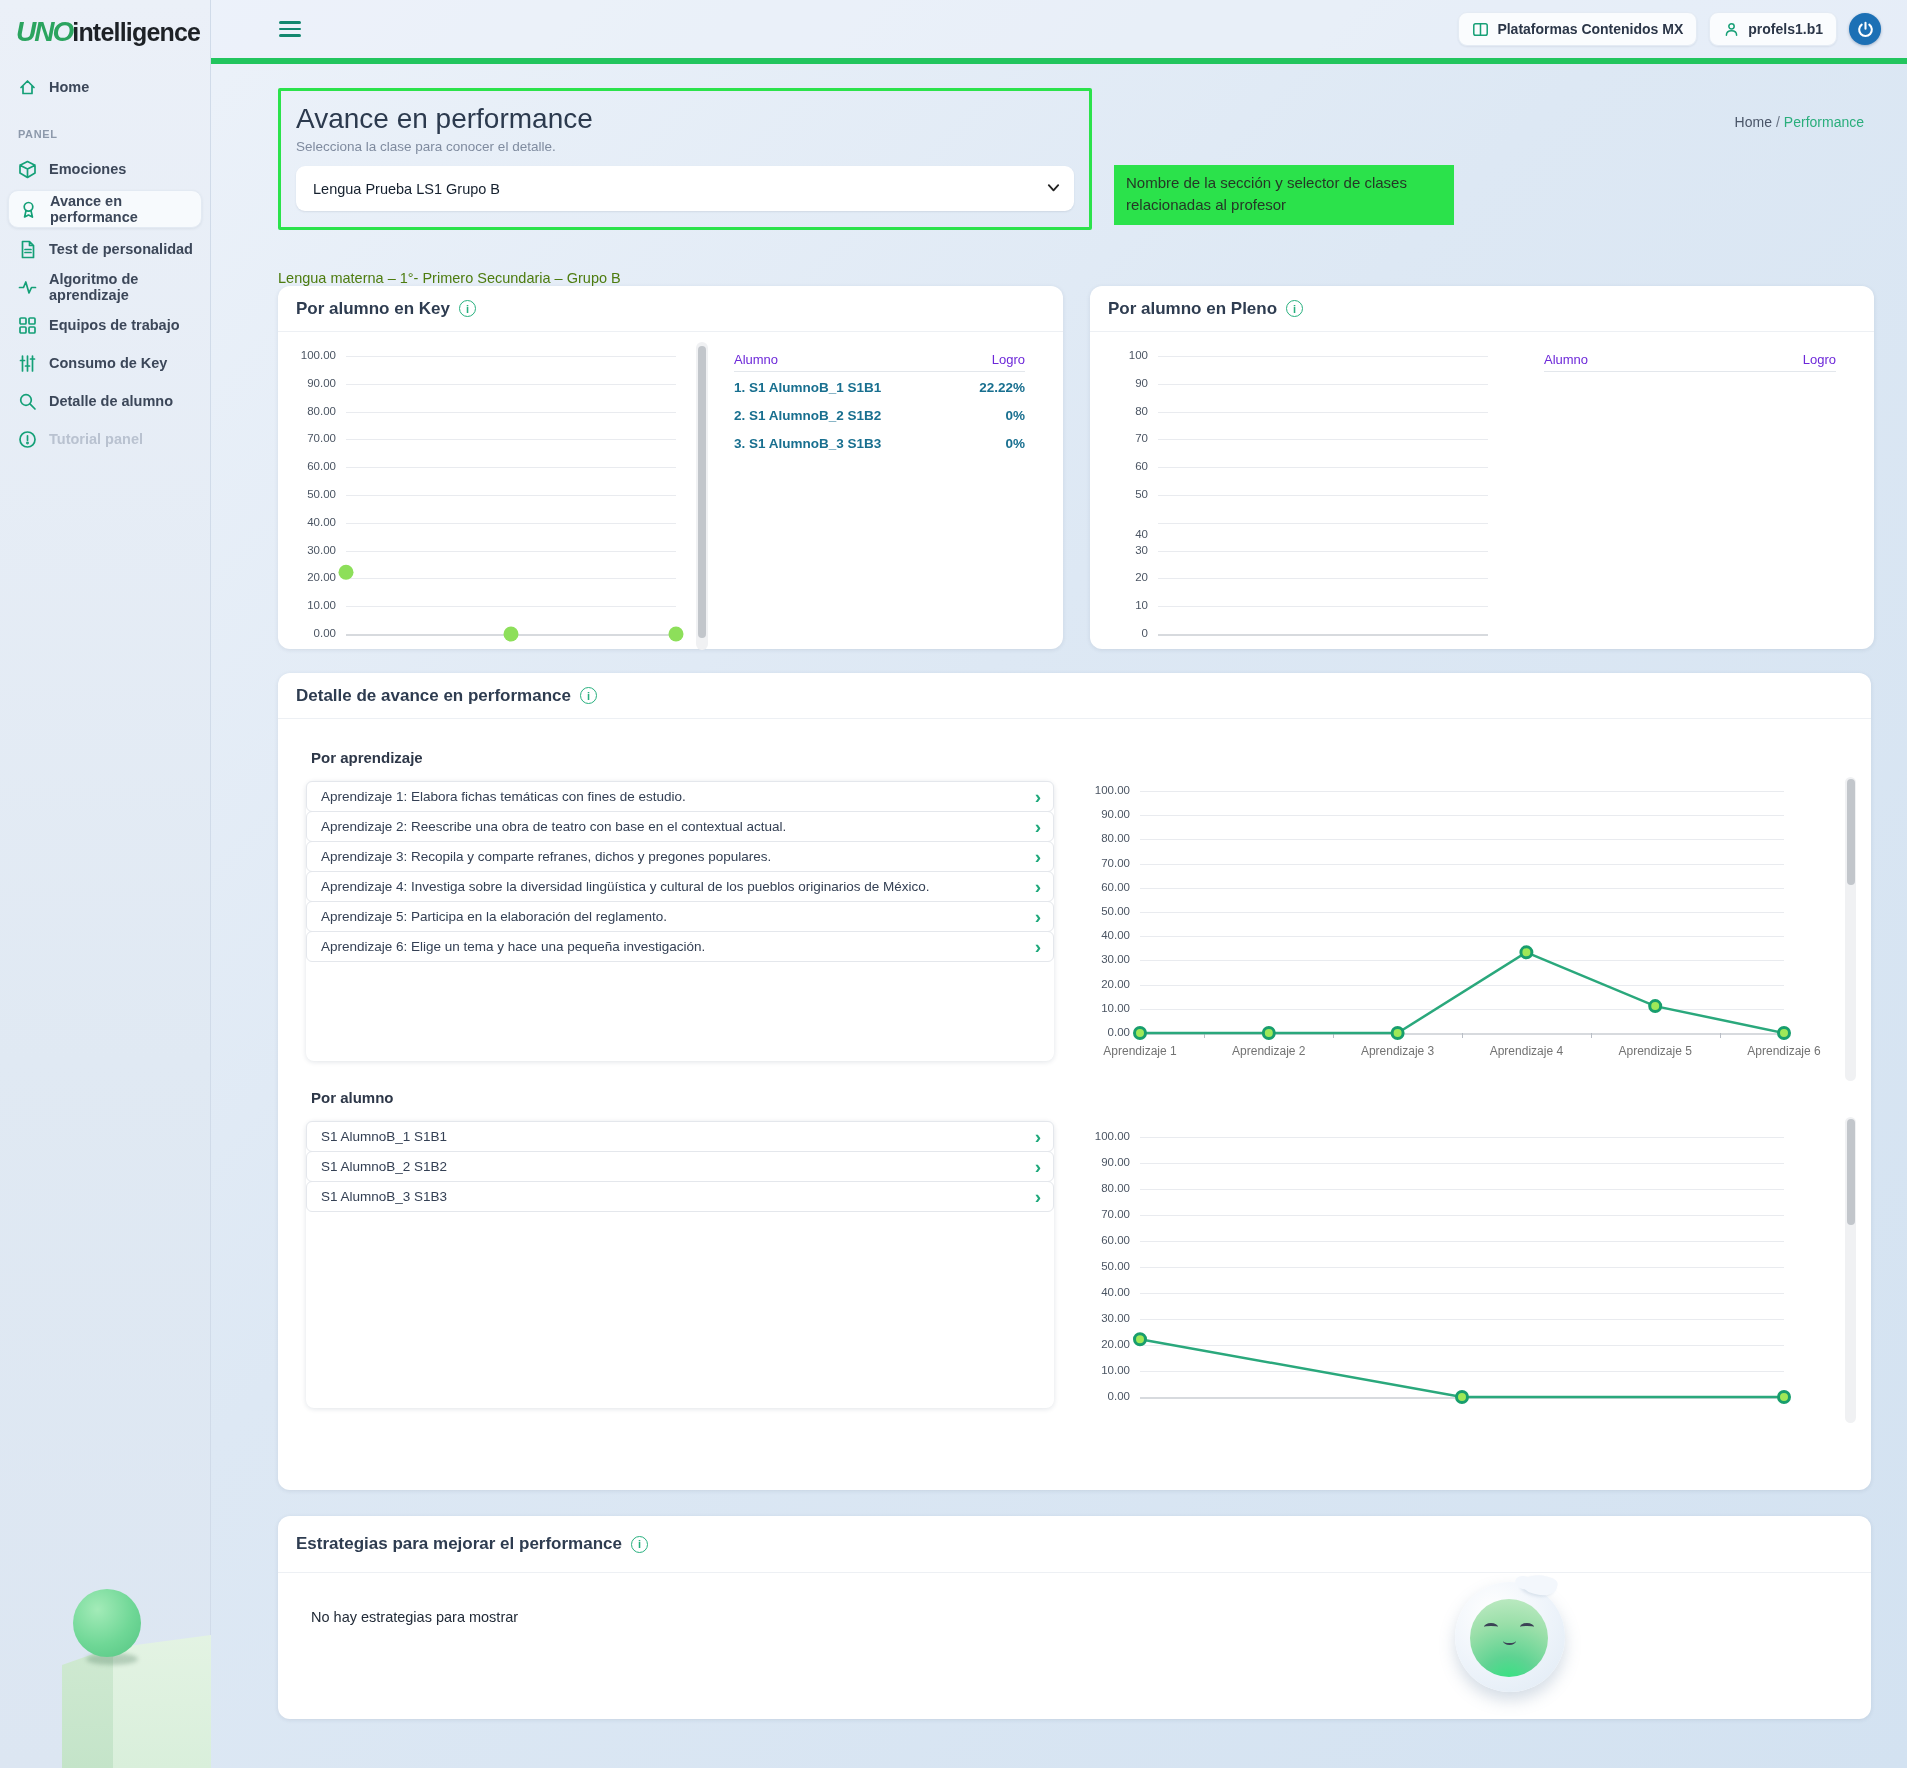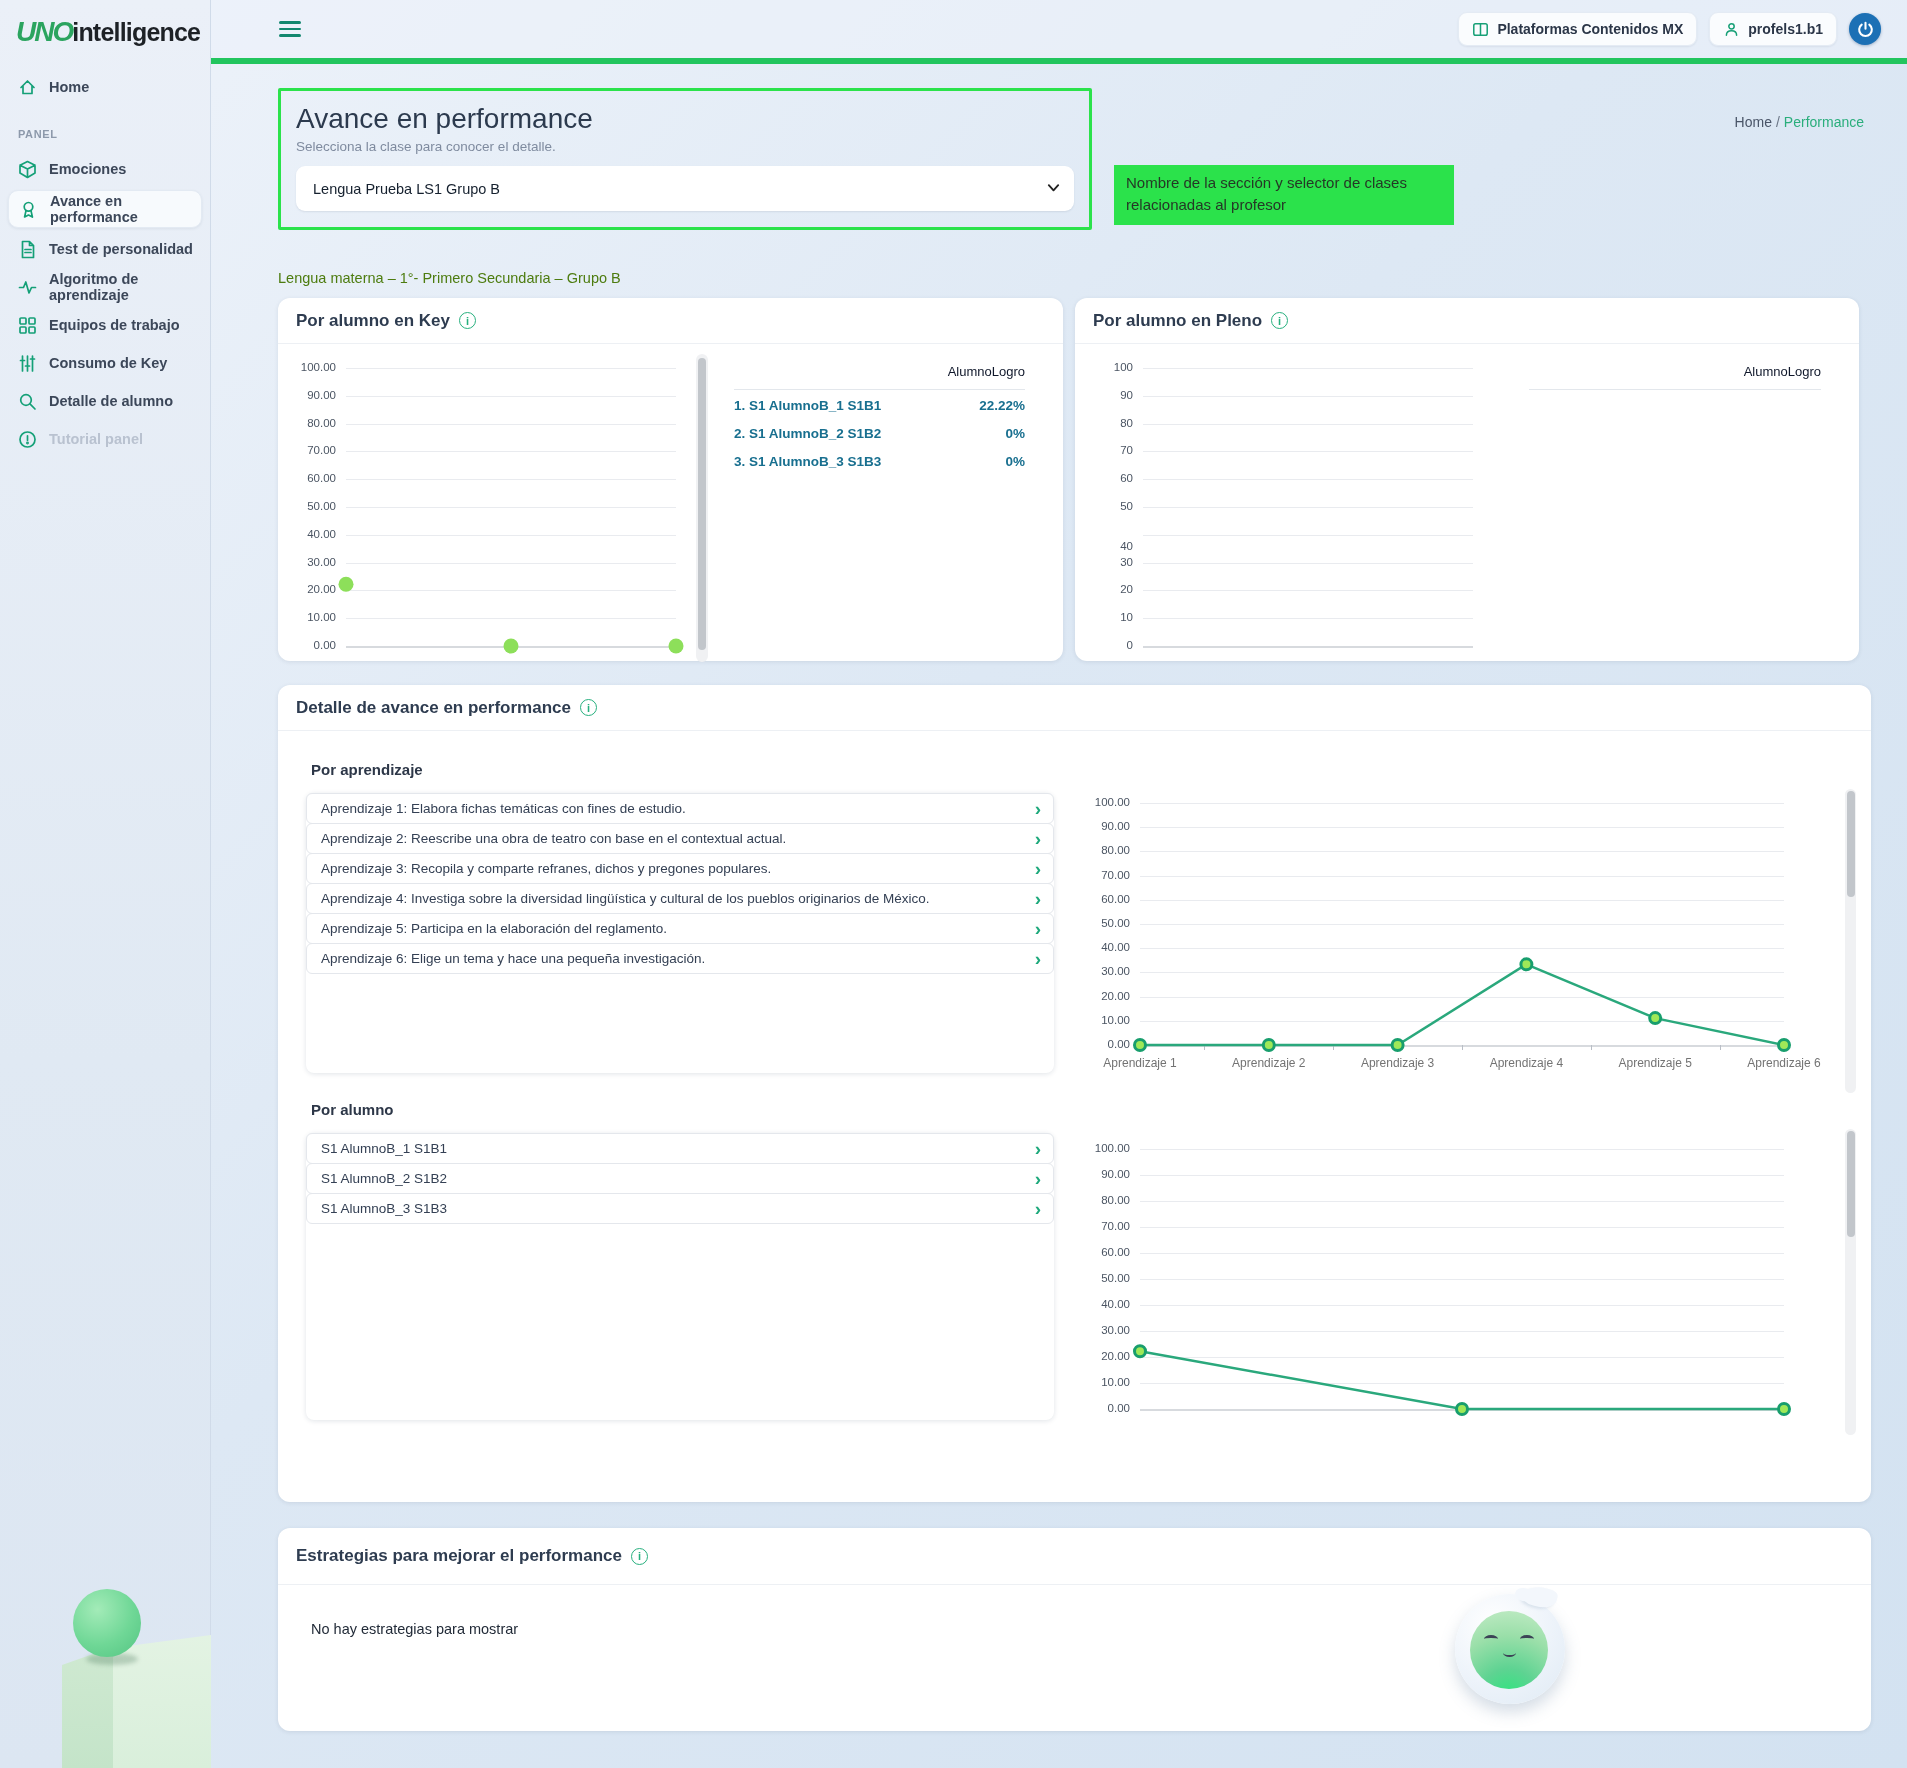--- a/index.html
+++ b/index.html
@@ -53,38 +53,38 @@
   .breadcrumb .sep{color:#6b7686;margin:0 4px}
   .breadcrumb .current{color:#2aae7c}
 
   .context-line{margin-top:26px;font-size:14.5px;color:#4d7c0f}
 
   
   .card{background:#fff;border-radius:12px;box-shadow:0 1px 4px rgba(25,45,75,.1)}
   .card-head{display:flex;align-items:center;gap:9px;height:46px;padding:0 18px;border-bottom:1px solid #edf0f4;font-size:17px;font-weight:600;color:#2e3c50}
   .info{display:inline-flex;width:17px;height:17px;border:1.6px solid #27b07e;border-radius:50%;color:#27b07e;font-size:11px;align-items:center;justify-content:center;font-weight:600;cursor:pointer}
 
-  .cards-row{display:flex;gap:12px;margin-top:12px}
+  .cards-row{display:flex;gap:27px;margin-top:0}
   .cards-row .card{height:363px}
   .card-key{width:785px}
   .card-pleno{width:784px}
   .kp-body{display:flex;padding:14px 16px 0 12px}
   .chart{position:relative}
   .chart-key,.chart-pleno{width:402px;height:300px}
   .grid-line{position:absolute;height:1px;background:#e9ebef}
   .grid-line.base{background:#d7dade;height:2px}
   .y-label{position:absolute;text-align:right;font-size:11.5px;color:#4b5563}
   .x-label{position:absolute;text-align:center;font-size:12px;color:#737373}
   .x-tick{position:absolute;width:1px;height:5px;background:#b9bec6}
   .vscroll{width:12px;border-radius:6px;background:#f0f1f3;position:relative}
   .vscroll .thumb{position:absolute;left:2px;width:8px;border-radius:4px;background:#c2c6cb}
   .kp-scroll{height:308px;margin:-4px 2px 0 4px}
   .kp-scroll .thumb{top:4px;height:292px}
   .table-wrap{flex:1;padding:6px 22px 0 24px}
-  .trow-head{display:flex;justify-content:flex-end;font-size:13px;color:#0f172a;padding-bottom:10px;border-bottom:1px solid #e3e7ec}
+  .trow-head{display:flex;justify-content:space-between;font-size:13px;color:#6d28d9;padding-bottom:4px;border-bottom:1px solid #e3e7ec}
   .trow{display:flex;justify-content:space-between;font-size:13.5px;font-weight:600;color:#186f8f;padding:8px 0 5px 0;cursor:pointer}
 
   
   .card-detail{margin-top:24px;width:1593px;height:817px;overflow:hidden}
   .tabs{display:flex;margin:20px 0 0 29px}
   .tab{padding:9px 17px;font-size:13px;font-weight:700;border-radius:9px;cursor:pointer}
   .tab.inactive{background:#fff;color:#0d5a70;box-shadow:0 2px 8px rgba(25,45,75,.18);z-index:1}
   .tab.active{background:#0e5066;color:#fff;margin-left:-3px}
   .sec-head{margin:30px 0 0 33px;font-size:15px;font-weight:700;color:#2d3748}
   .detail-row{display:flex;margin:15px 10px 0 28px;position:relative}

